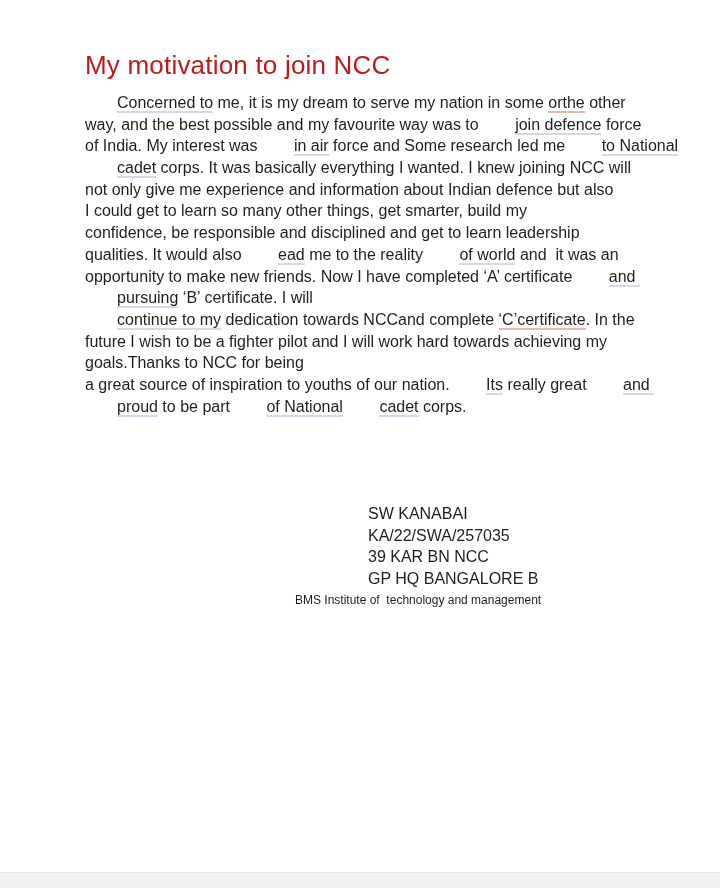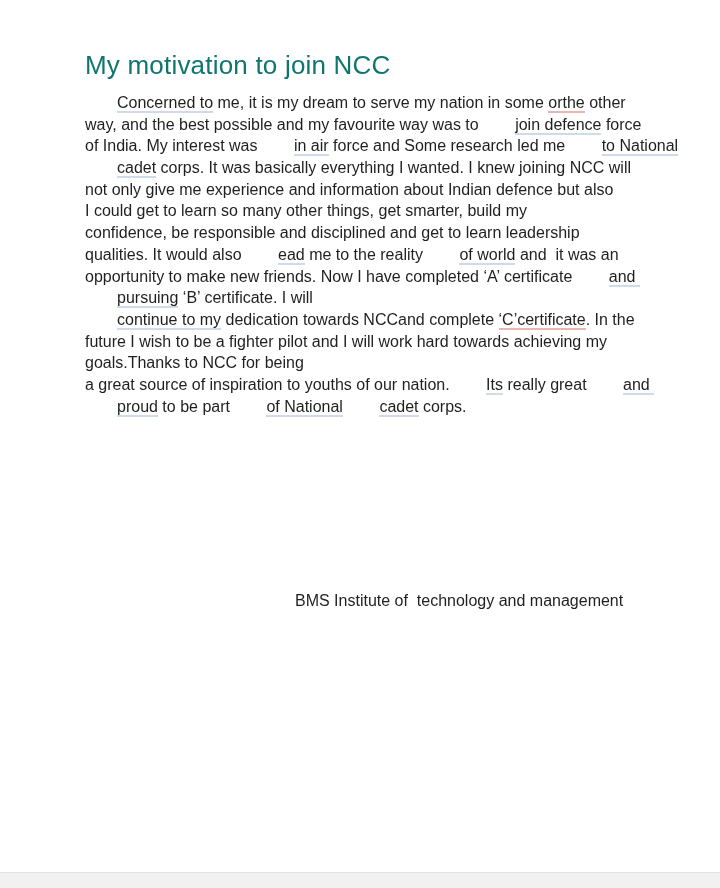--- a/index.html
+++ b/index.html
@@ -14,21 +14,21 @@
     background: #ffffff;
     overflow: hidden;
     font-family: "Liberation Sans", sans-serif;
   }
   .doc-title {
     position: absolute;
     left: 85px;
     top: 33px;
     font-size: 26px;
     font-weight: 400;
-    color: #0f766e;
+    color: #b91c1c;
     letter-spacing: 0.2px;
     white-space: pre;
   }
   .doc-body {
     position: absolute;
     left: 85px;
     top: 92px;
     font-size: 16px;
     line-height: 21.7px;
     color: #1f1f1f;
@@ -51,21 +51,21 @@
     top: 503px;
     font-size: 16px;
     line-height: 21.8px;
     color: #1f1f1f;
     white-space: pre;
   }
   .institute-line {
     position: absolute;
     left: 295px;
     top: 590px;
-    font-size: 16px;
+    font-size: 12px;
     line-height: 21.8px;
     color: #1f1f1f;
     white-space: pre;
   }
   .page-gap {
     position: absolute;
     left: 0;
     bottom: 0;
     width: 720px;
     height: 16px;
@@ -76,18 +76,19 @@
 </style>
 </head>
 <body>
 
 <div class="page">
 
   <h1 class="doc-title">My motivation to join NCC</h1>
 
   <div class="doc-body"><div class="doc-line"><span class="u-grammar">Concerned to</span><span> me, it is my dream to serve my nation in some </span><span class="u-spelling">orthe</span><span> other</span></div><div class="doc-line"><span>way, and the best possible and my favourite way was to </span><span class="u-grammar">join defence</span><span> force</span></div><div class="doc-line"><span>of India. My interest was </span><span class="u-grammar">in air</span><span> force and Some research led me </span><span class="u-grammar">to National</span></div><div class="doc-line"><span class="u-grammar">cadet</span><span> corps. It was basically everything I wanted. I knew joining NCC will</span></div><div class="doc-line"><span>not only give me experience and information about Indian defence but also</span></div><div class="doc-line"><span>I could get to learn so many other things, get smarter, build my</span></div><div class="doc-line"><span>confidence, be responsible and disciplined and get to learn leadership</span></div><div class="doc-line"><span>qualities. It would also </span><span class="u-grammar">ead</span><span> me to the reality </span><span class="u-grammar">of world</span><span> and  it was an</span></div><div class="doc-line"><span>opportunity to make new friends. Now I have completed ‘A’ certificate </span><span class="u-grammar">and </span></div><div class="doc-line"><span class="u-grammar">pursuing</span><span> ‘B’ certificate. I will</span></div><div class="doc-line"><span class="u-grammar">continue to my</span><span> dedication towards NCCand complete </span><span class="u-spelling">‘C’certificate</span><span>. In the</span></div><div class="doc-line"><span>future I wish to be a fighter pilot and I will work hard towards achieving my</span></div><div class="doc-line"><span>goals.Thanks to NCC for being</span></div><div class="doc-line"><span>a great source of inspiration to youths of our nation. </span><span class="u-grammar">Its</span><span> really great </span><span class="u-grammar">and </span></div><div class="doc-line"><span class="u-grammar">proud</span><span> to be part </span><span class="u-grammar">of National</span><span> </span><span class="u-grammar">cadet</span><span> corps.</span></div></div>
 
+  <div class="signature-block"><div class="doc-line">SW KANABAI</div><div class="doc-line">KA/22/SWA/257035</div><div class="doc-line">39 KAR BN NCC</div><div class="doc-line">GP HQ BANGALORE B</div></div>
 
   <div class="institute-line">BMS Institute of  technology and management</div>
 
   <div class="page-gap"></div>
 
 </div>
 
 </body></html>

